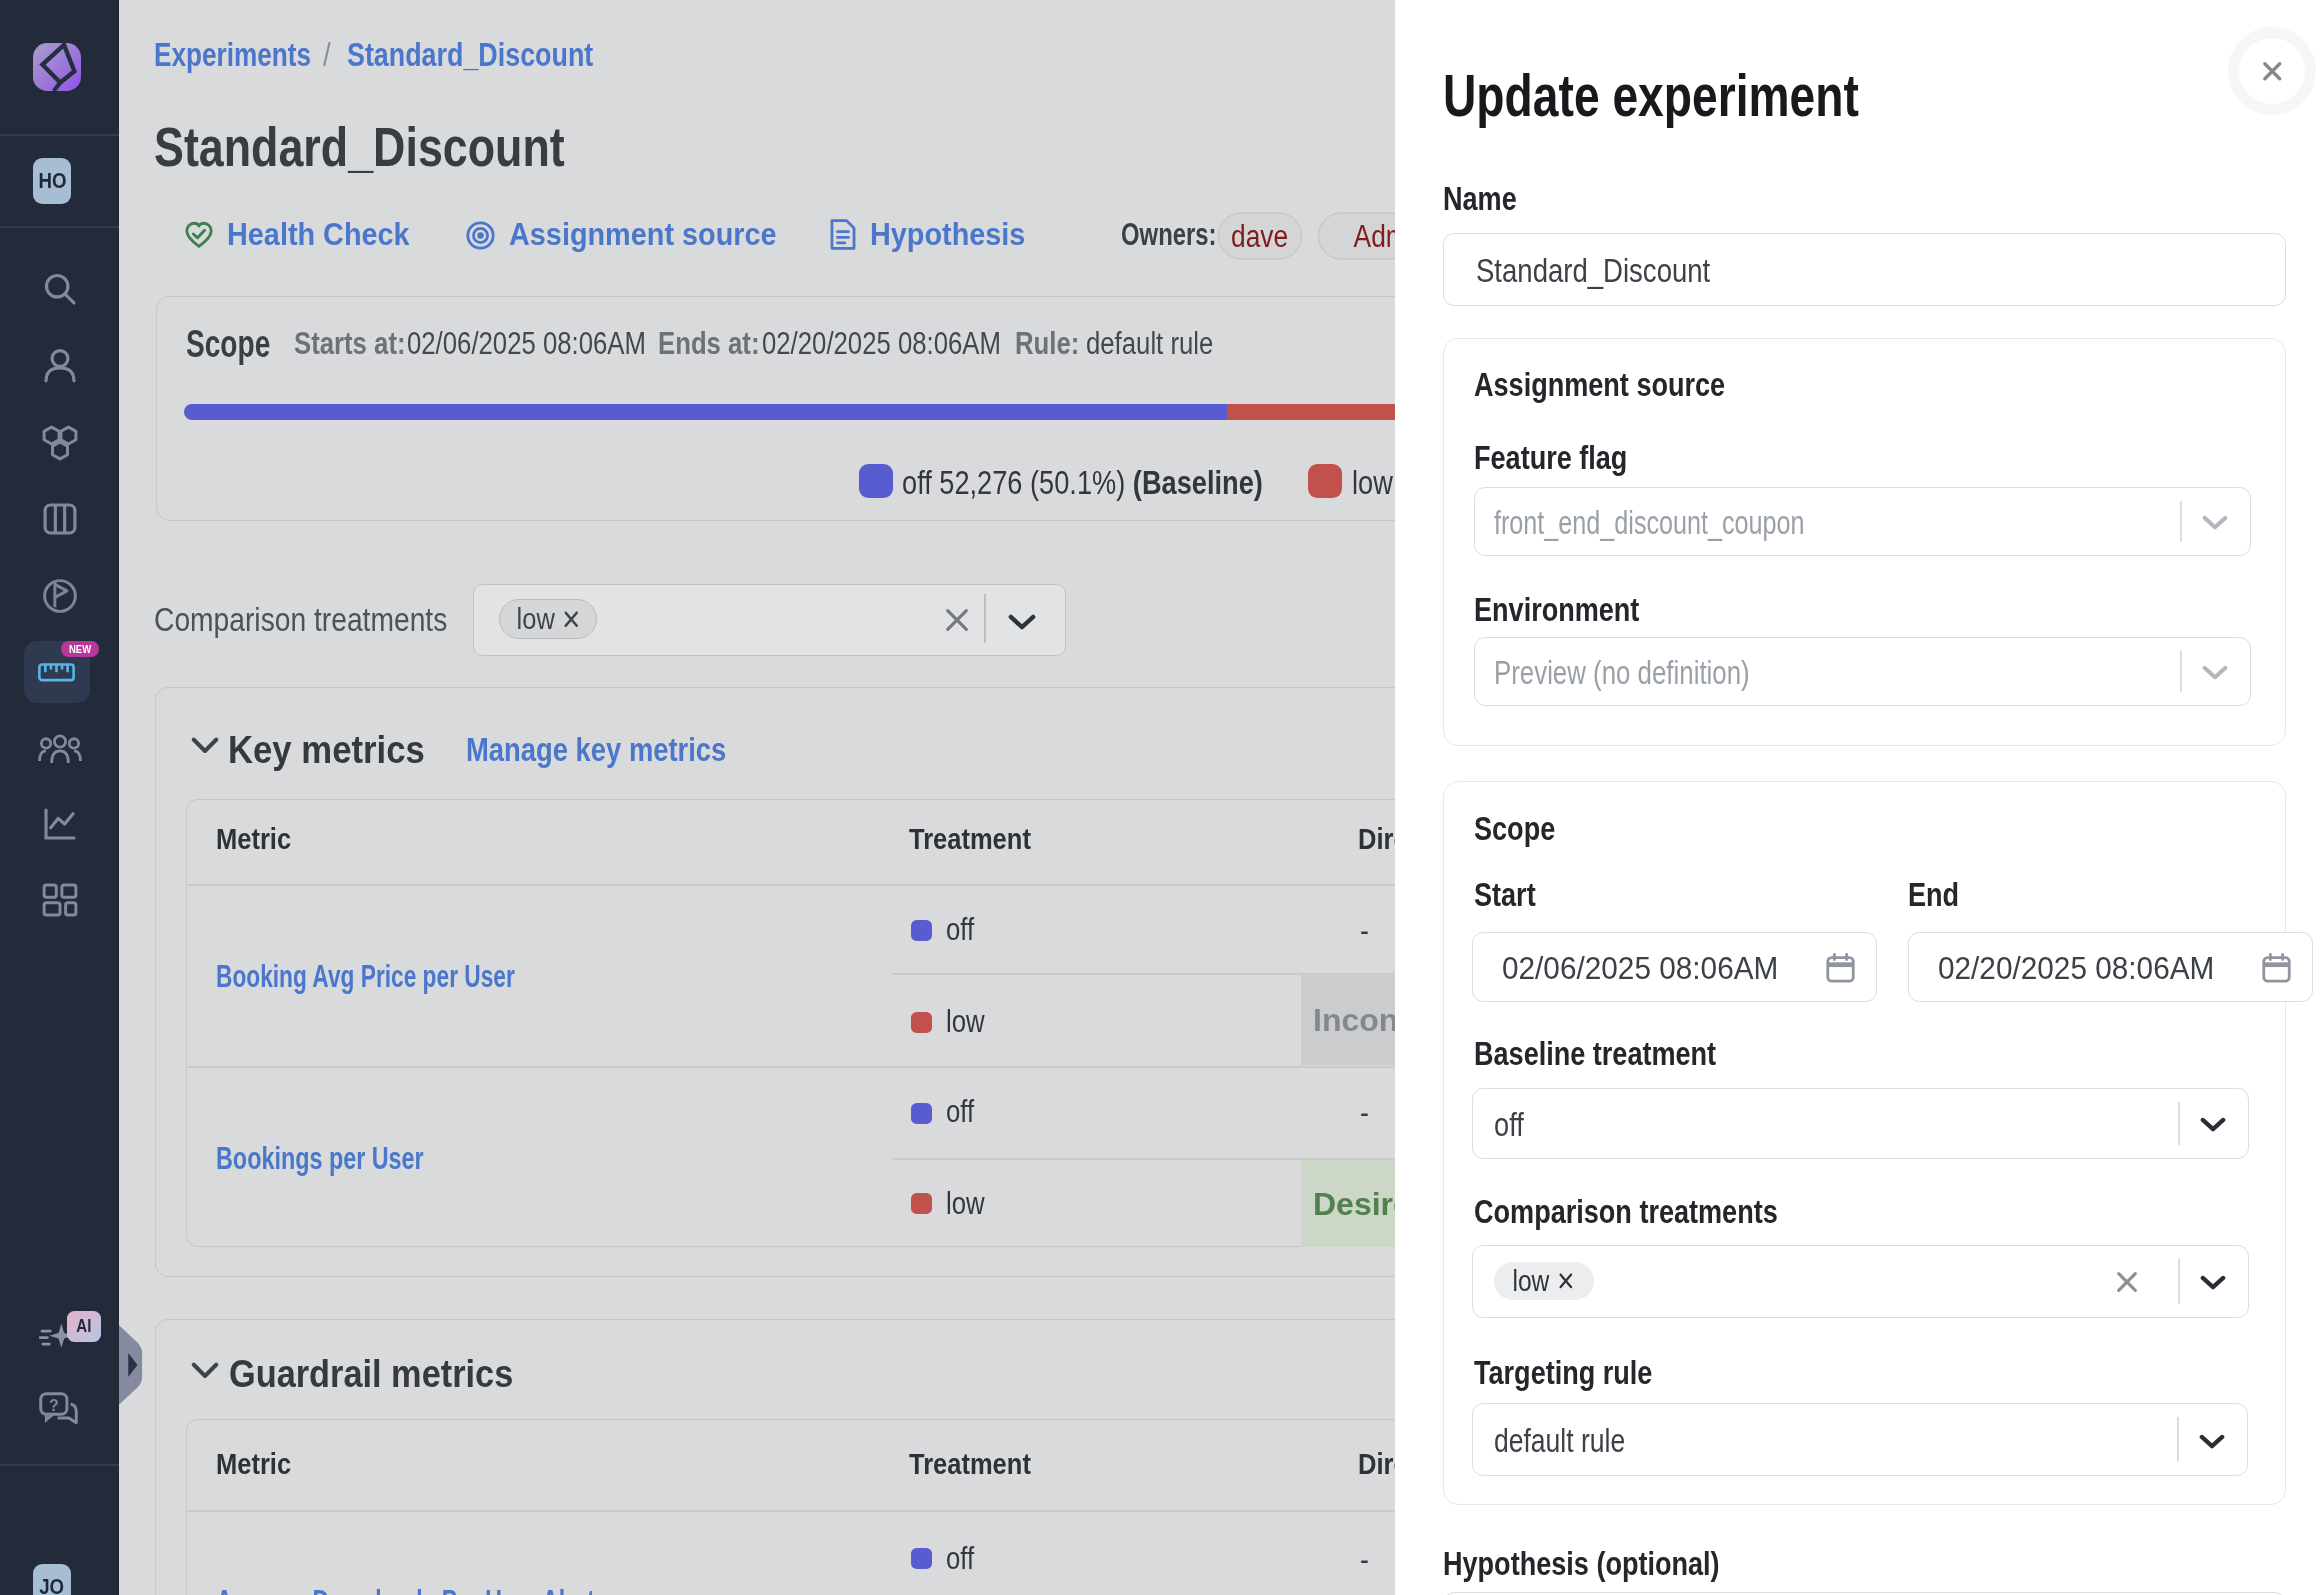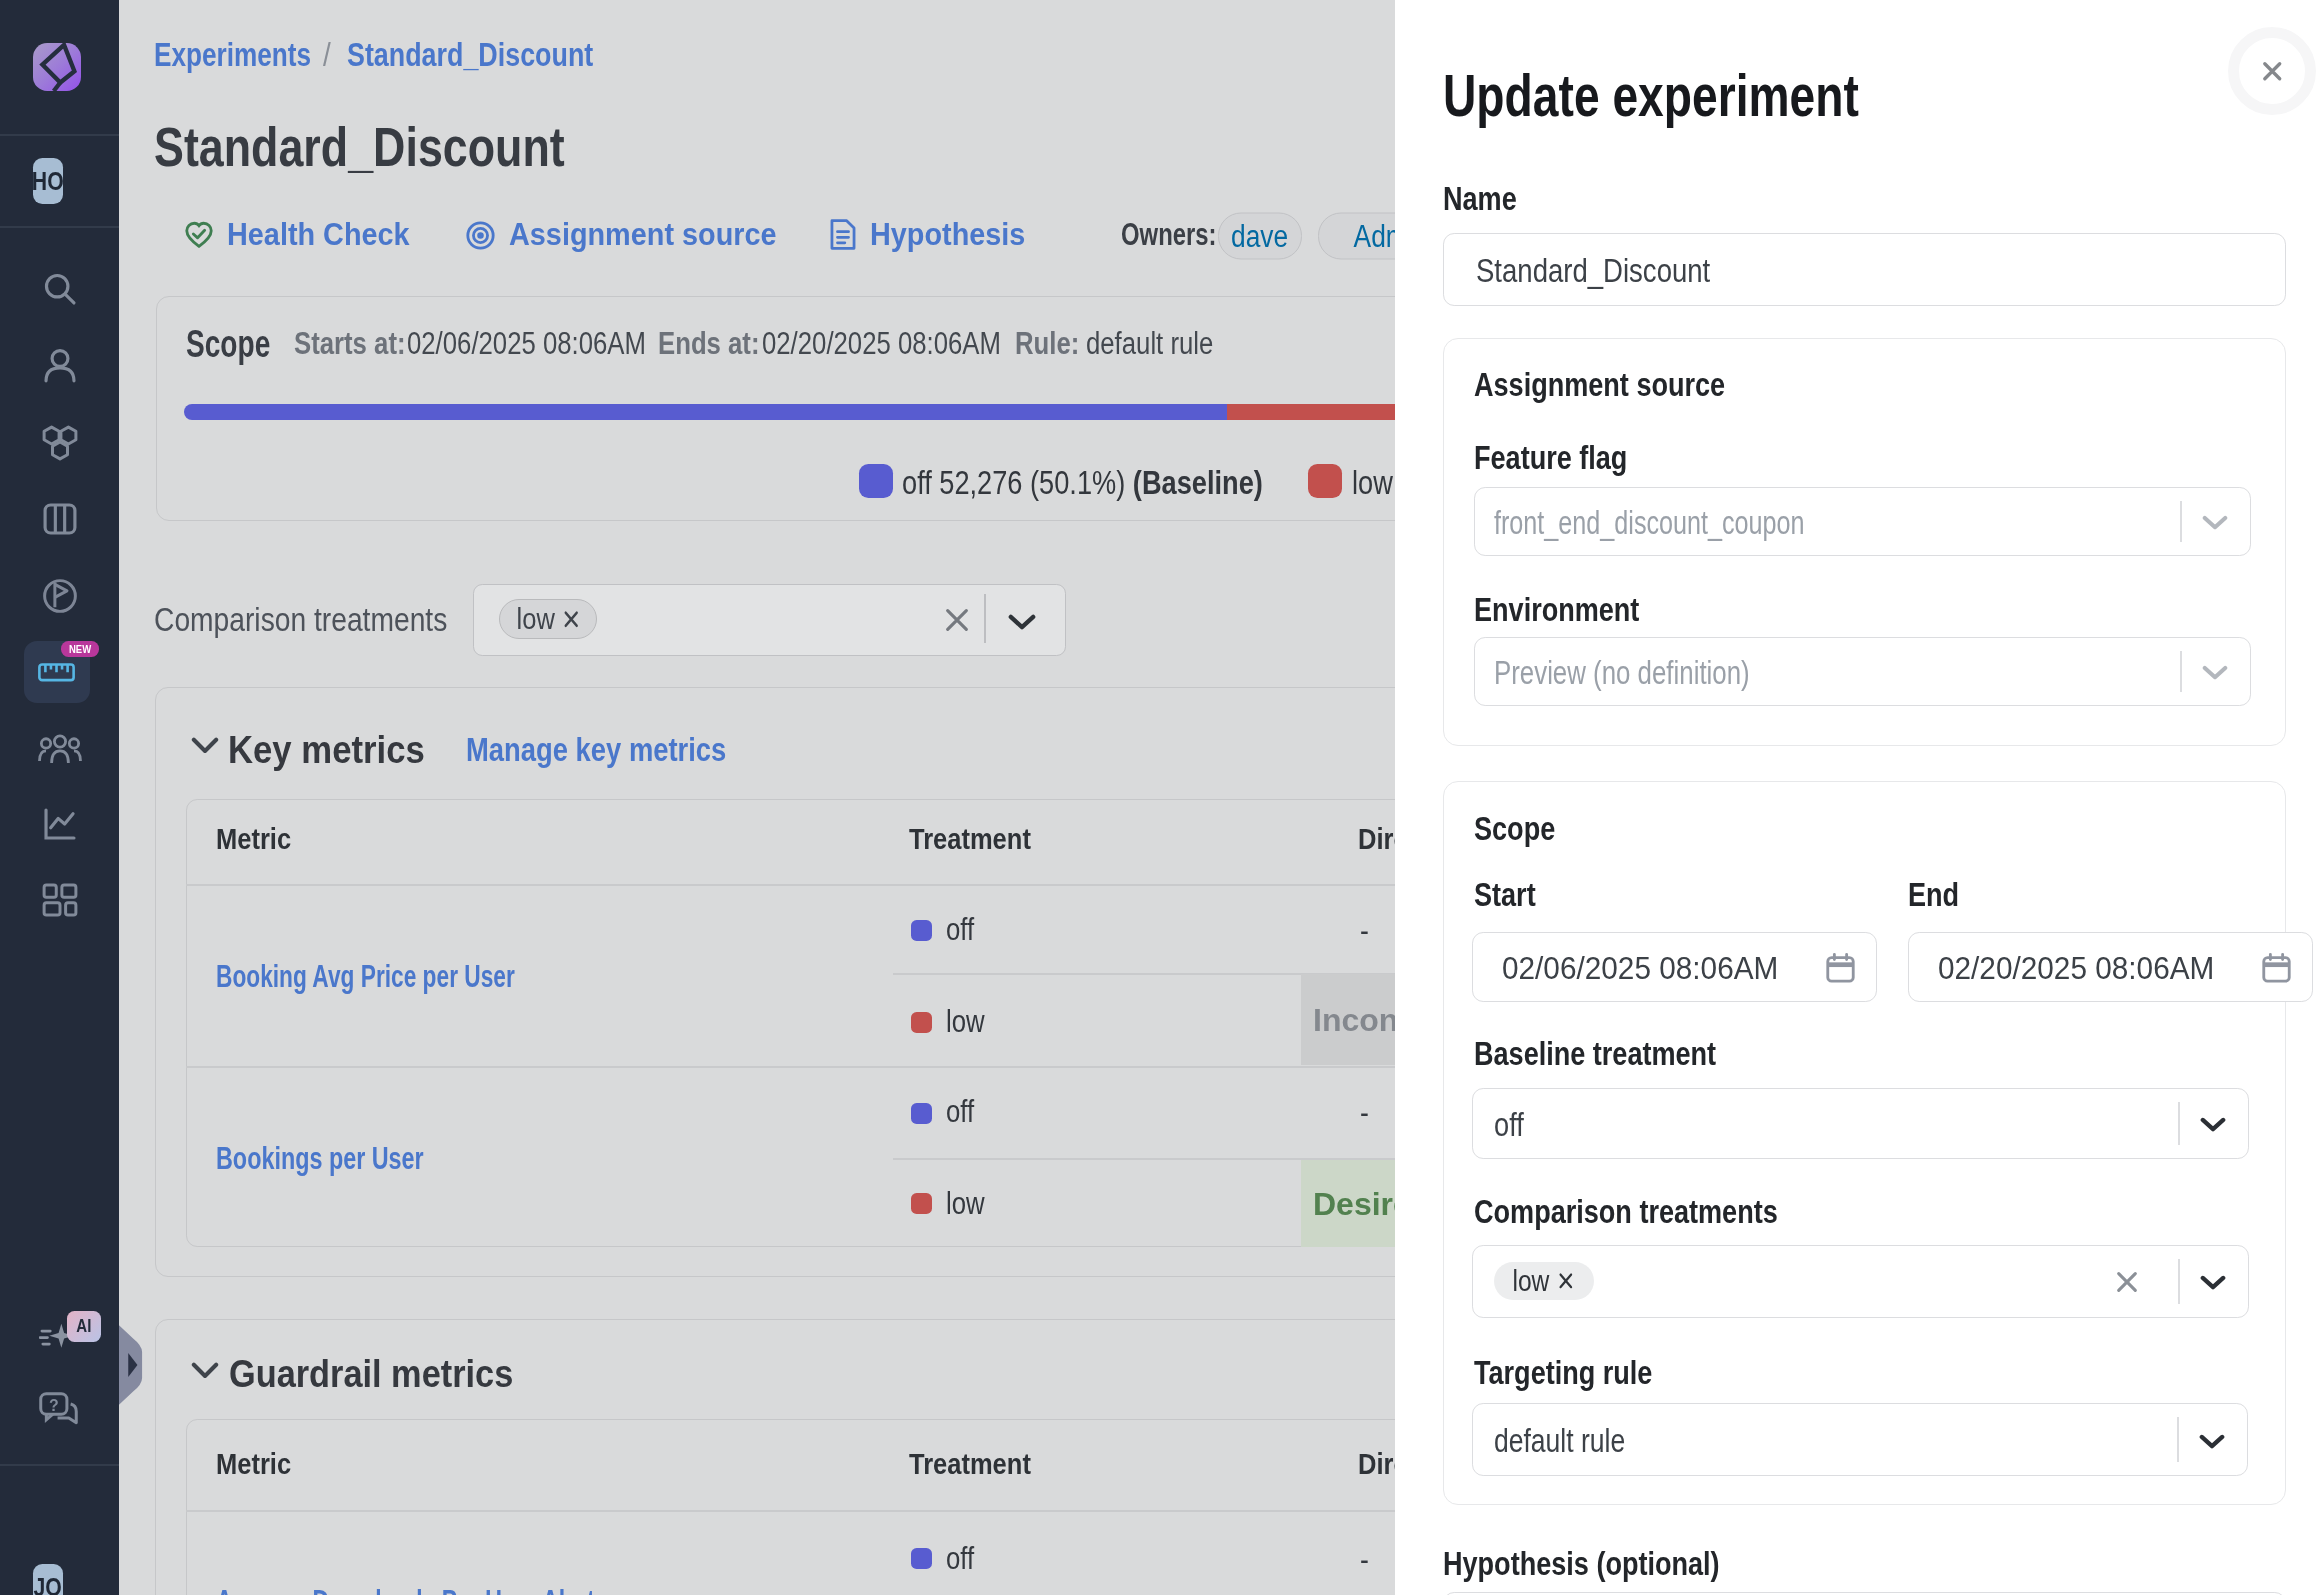--- a/index.html
+++ b/index.html
@@ -5,30 +5,30 @@
   * { margin:0; padding:0; box-sizing:border-box; }
   html,body { width:2322px; height:1595px; overflow:hidden; }
   body { font-family:"Liberation Sans", sans-serif; }
   .stage { position:relative; width:2322px; height:1595px; background:#d9dadb; overflow:hidden; }
   .abs { position:absolute; }
   .tx { position:absolute; white-space:nowrap; transform:translateY(-50%) scaleX(var(--k,0.83)); transform-origin:0 50%; }
   .in { display:inline-block; transform:scaleX(0.85); }
   
   .sidebar { position:absolute; left:0; top:0; width:119px; height:1595px; background:#232b3a; }
   .sdiv { position:absolute; left:0; width:119px; height:1.9px; background:#323b4a; }
-  .tile { position:absolute; left:33px; width:30px; height:46px; border-radius:9.3px; background:#a7bdd3;
-          color:#1f2836; font-weight:700; font-size:25px; display:flex; align-items:center; justify-content:center; }
+  .tile { position:absolute; left:33px; width:38px; height:46px; border-radius:9.3px; background:#a7bdd3;
+          color:#1f2836; font-weight:700; font-size:22px; display:flex; align-items:center; justify-content:center; }
   .sicon { position:absolute; left:60px; transform:translate(-50%,-50%); }
   
   .card { position:absolute; border:1.9px solid #c6c7c9; border-radius:13px; }
   .bar { position:absolute; left:184px; top:404px; width:1211px; height:16px; border-radius:8.4px 0 0 8.4px; background:#585cd0; overflow:hidden; }
   .bar .red { position:absolute; right:0; top:0; width:168px; height:16px; background:#c2504d; }
   .sq { position:absolute; width:34px; height:34px; border-radius:9.3px; }
   .pill { position:absolute; transform:translateY(-50%); height:47px; border-radius:23px; background:#d4d5d7;
-          border:1.9px solid #c1c2c5; font-size:31px; color:#0369a1; display:flex; align-items:center; justify-content:center; }
+          border:1.9px solid #c1c2c5; font-size:31px; color:#7f1d1d; display:flex; align-items:center; justify-content:center; }
   .mselect { position:absolute; left:473px; top:584px; width:593px; height:72px; border:1.9px solid #c0c1c4; border-radius:9.3px; background:#e2e3e4; }
   .chip1 { position:absolute; left:25px; top:14px; width:98px; height:40px; border-radius:20.5px; background:#d5d6d8; border:1.9px solid #b9babc;
            display:flex; align-items:center; justify-content:center; font-size:30px; color:#3f444b; gap:9.3px;}
   .tbl { position:absolute; border:1.9px solid #c6c7c9; border-radius:11.2px; }
   .hline { position:absolute; height:1.9px; background:#c9cacc; }
   .tsq { position:absolute; width:20.5px; height:20.5px; border-radius:5.6px; }
   .dcell { position:absolute; font-size:32px; font-weight:700; overflow:hidden; }
   .dcell span { position:absolute; left:12px; top:50%; white-space:nowrap; transform:translateY(-50%) scaleX(1.0); transform-origin:0 50%; }
   
   .drawer { position:absolute; left:1395px; top:0; width:928px; height:1595px; background:#ffffff; }

